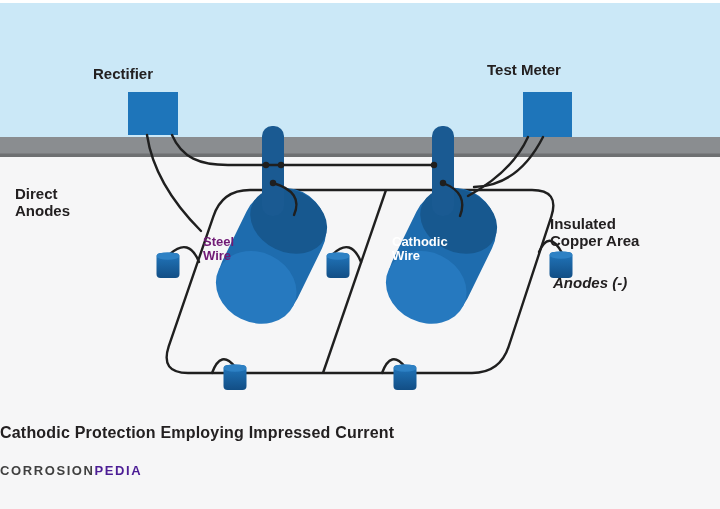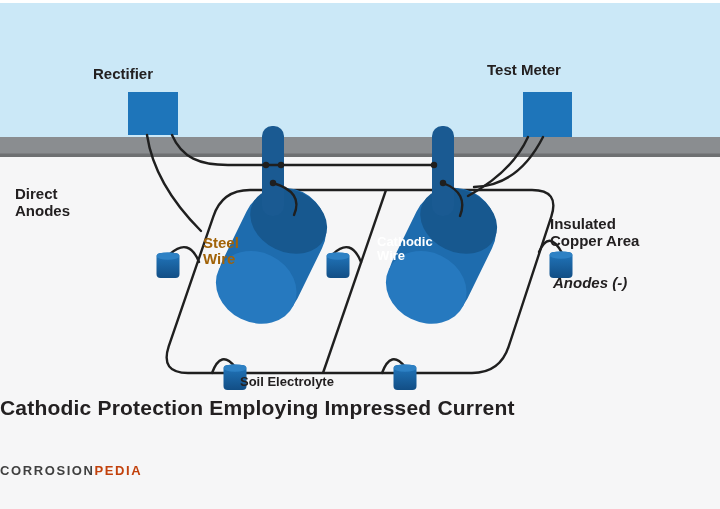--- a/index.html
+++ b/index.html
@@ -17,27 +17,27 @@
     color:#232021;
     line-height:1.12;
     white-space:nowrap;
   }
   .lbl .ln{display:block;}
   .lbl-rectifier{left:93px;top:66px;width:120px;font-size:15px;}
   .lbl-testmeter{left:487px;top:62px;width:120px;font-size:15px;}
   .lbl-direct{left:15px;top:186px;width:120px;font-size:15px;}
   .lbl-insulated{left:550px;top:184px;width:148px;font-size:15px;margin-top:32px;}
   .lbl-anodes{left:553px;top:275px;width:140px;font-size:15px;font-style:italic;}
-  .lbl-steel{left:203px;top:235px;width:120px;font-size:15px;color:#a16207;line-height:1.05;}
-  .lbl-cathodic{left:377px;top:235px;width:120px;font-size:13px;color:#ffffff;line-height:1.05;}
+  .lbl-steel{left:203px;top:235px;width:120px;font-size:13px;color:#701a75;line-height:1.05;}
+  .lbl-cathodic{left:392px;top:235px;width:120px;font-size:13px;color:#ffffff;line-height:1.05;}
   .lbl-soil{left:240px;top:375px;width:160px;font-size:13px;}
-  .lbl-title{left:0;top:396px;width:648px;font-size:21px;letter-spacing:0.2px;}
+  .lbl-title{left:0;top:424px;width:648px;font-size:16px;letter-spacing:0.2px;}
   .lbl-logo{left:0;top:464px;width:720px;font-size:13px;letter-spacing:1.6px;font-weight:700;}
   .logo-primary{color:#404040;}
-  .logo-secondary{color:#c2410c;}
+  .logo-secondary{color:#4c1d95;}
 </style>
 </head>
 <body>
 
 <div class="stage">
 
   <svg width="720" height="509" viewBox="0 0 720 509">
     <defs>
       <linearGradient id="anodeGrad" x1="0" y1="0" x2="0" y2="1">
         <stop offset="0" stop-color="#2277bd"></stop>
@@ -137,21 +137,20 @@
   <div class="lbl lbl-steel">
     <span class="ln">Steel</span>
     <span class="ln">Wire</span>
   </div>
 
   <div class="lbl lbl-cathodic">
     <span class="ln">Cathodic</span>
     <span class="ln">Wire</span>
   </div>
 
-  <div class="lbl lbl-soil">Soil Electrolyte</div>
 
   <div class="lbl lbl-title">Cathodic Protection Employing Impressed Current</div>
 
   <div class="lbl lbl-logo">
     <span class="logo-primary">CORROSION</span><span class="logo-secondary">PEDIA</span>
   </div>
 
 </div>
 
 </body></html>

